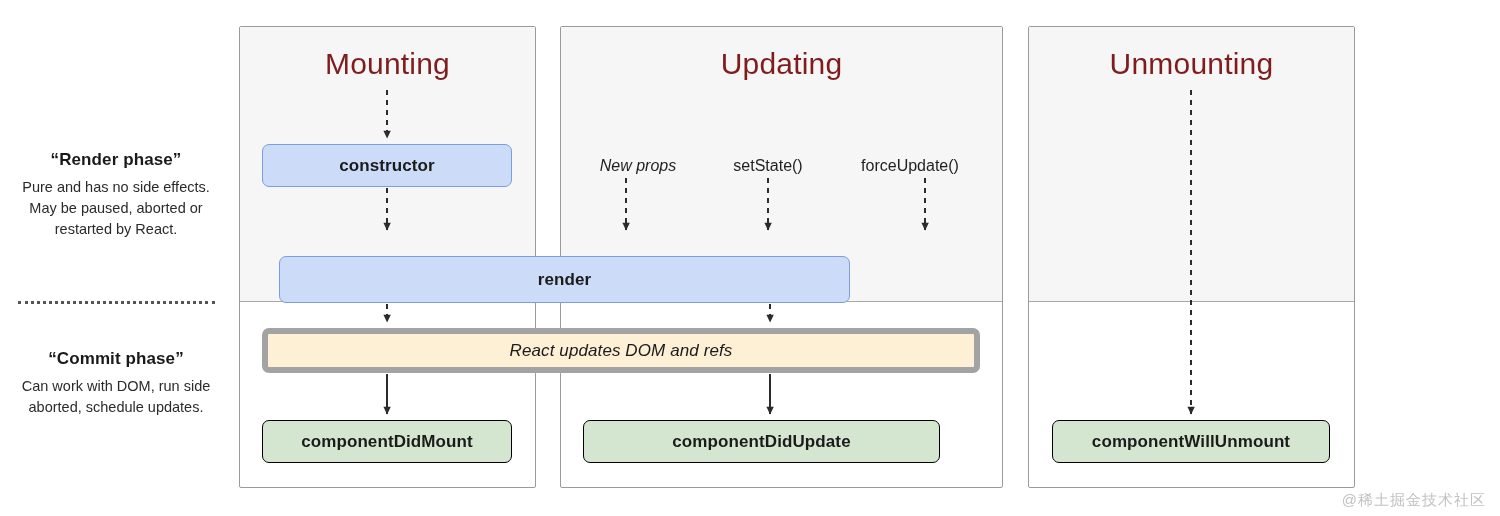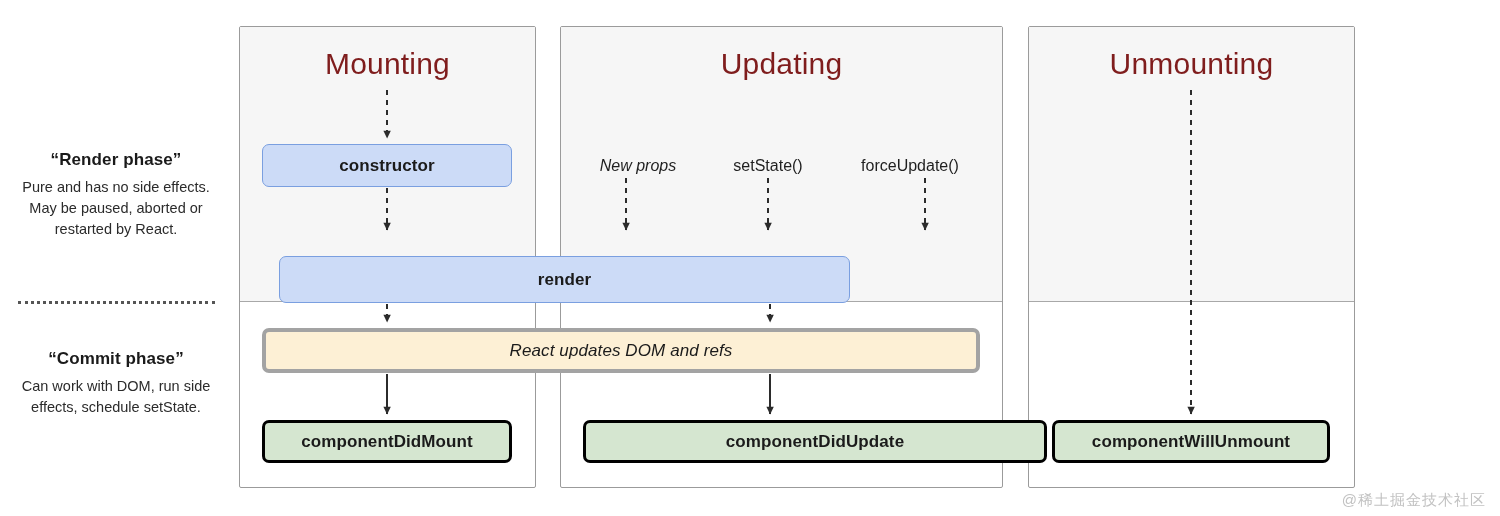--- a/index.html
+++ b/index.html
@@ -96,36 +96,36 @@
     font-weight: 700;
     color: #1b1b1b;
     letter-spacing: 0.1px;
   }
   .lbox.blue {
     background: #ccdbf7;
     border: 1px solid #7a9fe0;
   }
   .lbox.cream {
     background: #fdf0d5;
-    border: 4px solid #a3a3a3;
+    border: 6px solid #a3a3a3;
     font-style: italic;
     font-weight: 400;
     font-size: 17px;
     color: #1b1b1b;
   }
   .lbox.green {
     background: #d5e6d0;
-    border: 3px solid #000000;
+    border: 1px solid #000000;
   }
 
   #box-constructor      { left: 262px; top: 144px; width: 250px; height: 43px; }
   #box-render           { left: 279px; top: 236px; width: 571px; height: 47px; margin-top: 20px; }
   #box-commit-dom       { left: 262px; top: 328px; width: 718px; height: 45px; }
   #box-did-mount        { left: 262px; top: 420px; width: 250px; height: 43px; }
-  #box-did-update       { left: 583px; top: 420px; width: 464px; height: 43px; }
+  #box-did-update       { left: 583px; top: 420px; width: 357px; height: 43px; }
   #box-will-unmount     { left: 1052px; top: 420px; width: 278px; height: 43px; }
 
   
   .trigger-label {
     position: absolute;
     text-align: center;
     font-size: 16px;
     color: #1f1f1f;
     white-space: nowrap;
     transform: translateX(-50%);
@@ -163,21 +163,21 @@
 
   <div class="phase-legend" style="top:150px;">
     <div class="phase-title">“Render phase”</div>
     <div class="phase-desc">Pure and has no side effects. May be paused, aborted or restarted by React.</div>
   </div>
 
   <div class="dotted-sep"></div>
 
   <div class="phase-legend" style="top:349px;">
     <div class="phase-title">“Commit phase”</div>
-    <div class="phase-desc">Can work with DOM, run side effects, schedule setState.</div>
+    <div class="phase-desc">Can work with DOM, run side aborted, schedule updates.</div>
   </div>
 
   <div class="column" id="col-mounting">
     <div class="col-top-fill"></div>
     <div class="col-title">Mounting</div>
   </div>
 
   <div class="column" id="col-updating">
     <div class="col-top-fill"></div>
     <div class="col-title">Updating</div>

